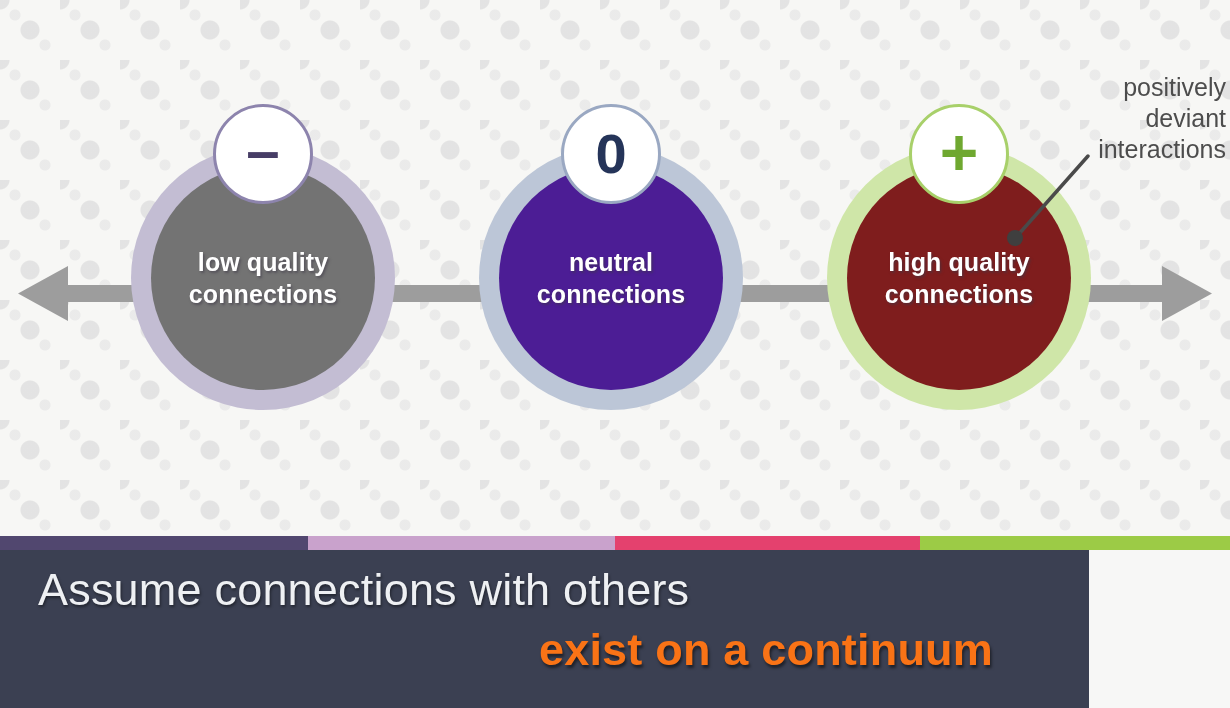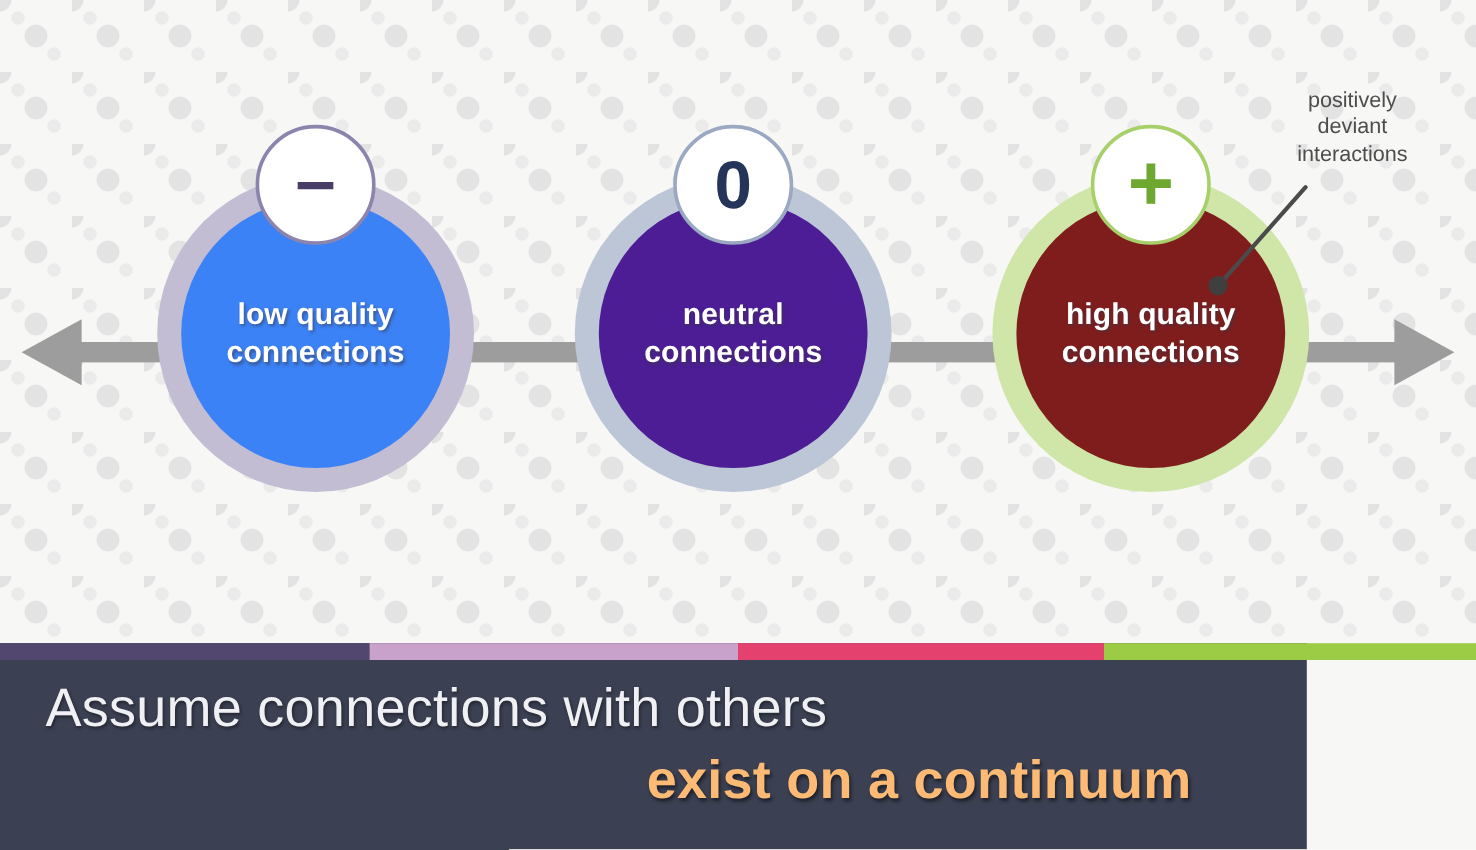--- a/index.html
+++ b/index.html
@@ -105,23 +105,23 @@
     line-height: 1;
     display: block;
   }
 
   
   #callout {
     position: absolute;
     left: 1028px;
     top: 72px;
     width: 198px;
-    text-align: center;
+    text-align: right;
     color: #4d4d4d;
-    font-size: 18px;
+    font-size: 25px;
     line-height: 1.24;
     white-space: pre-line;
   }
   #callout-leader {
     position: absolute;
     left: 990px;
     top: 150px;
     width: 110px;
     height: 110px;
   }
@@ -152,21 +152,21 @@
     color: #eef0f3;
     font-size: 45px;
     font-weight: normal;
     letter-spacing: .2px;
     text-shadow: 1px 2px 3px rgba(0,0,0,.45);
   }
   #caption-line2 {
     position: absolute;
     right: 96px;
     top: 88px;
-    color: #fdba74;
+    color: #f97316;
     font-size: 45px;
     font-weight: bold;
     letter-spacing: .2px;
     text-shadow: 1.5px 2.5px 3px rgba(0,0,0,.5);
   }
 </style>
 </head>
 <body>
 
 <div id="slide">
@@ -176,21 +176,21 @@
   <svg id="axis" viewBox="0 0 1230 84" width="1230" height="84" preserveAspectRatio="none">
     <g>
       <rect x="62" y="33" width="1106" height="17" fill="#9d9d9d"></rect>
       <polygon points="18,41.5 68,14 68,69" fill="#9d9d9d"></polygon>
       <polygon points="1212,41.5 1162,14 1162,69" fill="#9d9d9d"></polygon>
     </g>
   </svg>
 
   <div class="node" style="left:131px">
     <div class="halo" style="background:#c3bdd3"></div>
-    <div class="core" style="background:#3b82f6">
+    <div class="core" style="background:#737373">
       <div class="core-label">low quality
 connections</div>
     </div>
     <div class="badge" style="border:3px solid #8d84ad">
       <span class="badge-sym" style="color:#473d66;font-size:60px;margin-top:-6px">–</span>
     </div>
   </div>
 
   <div class="node" style="left:479px">
     <div class="halo" style="background:#bcc6d7"></div>

